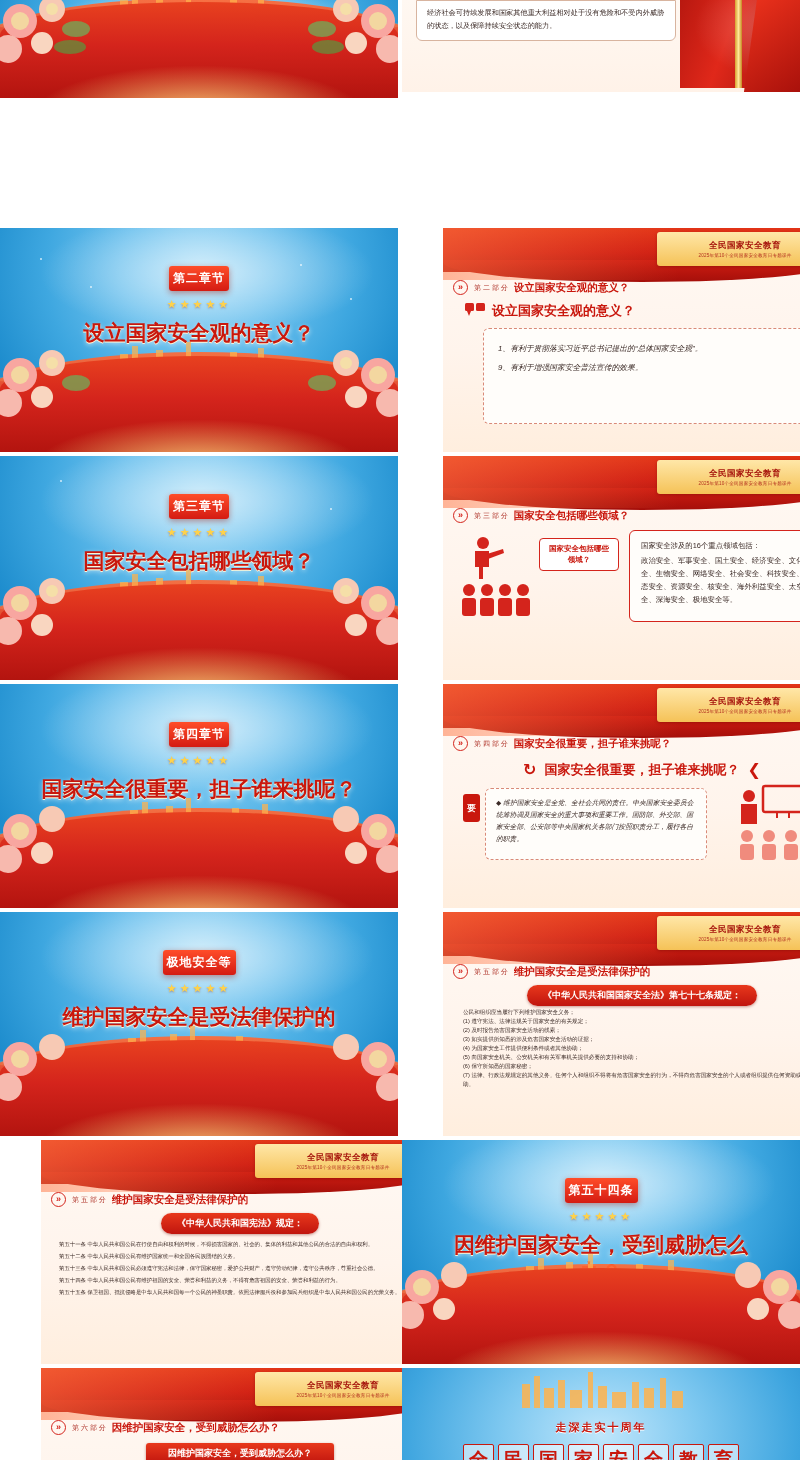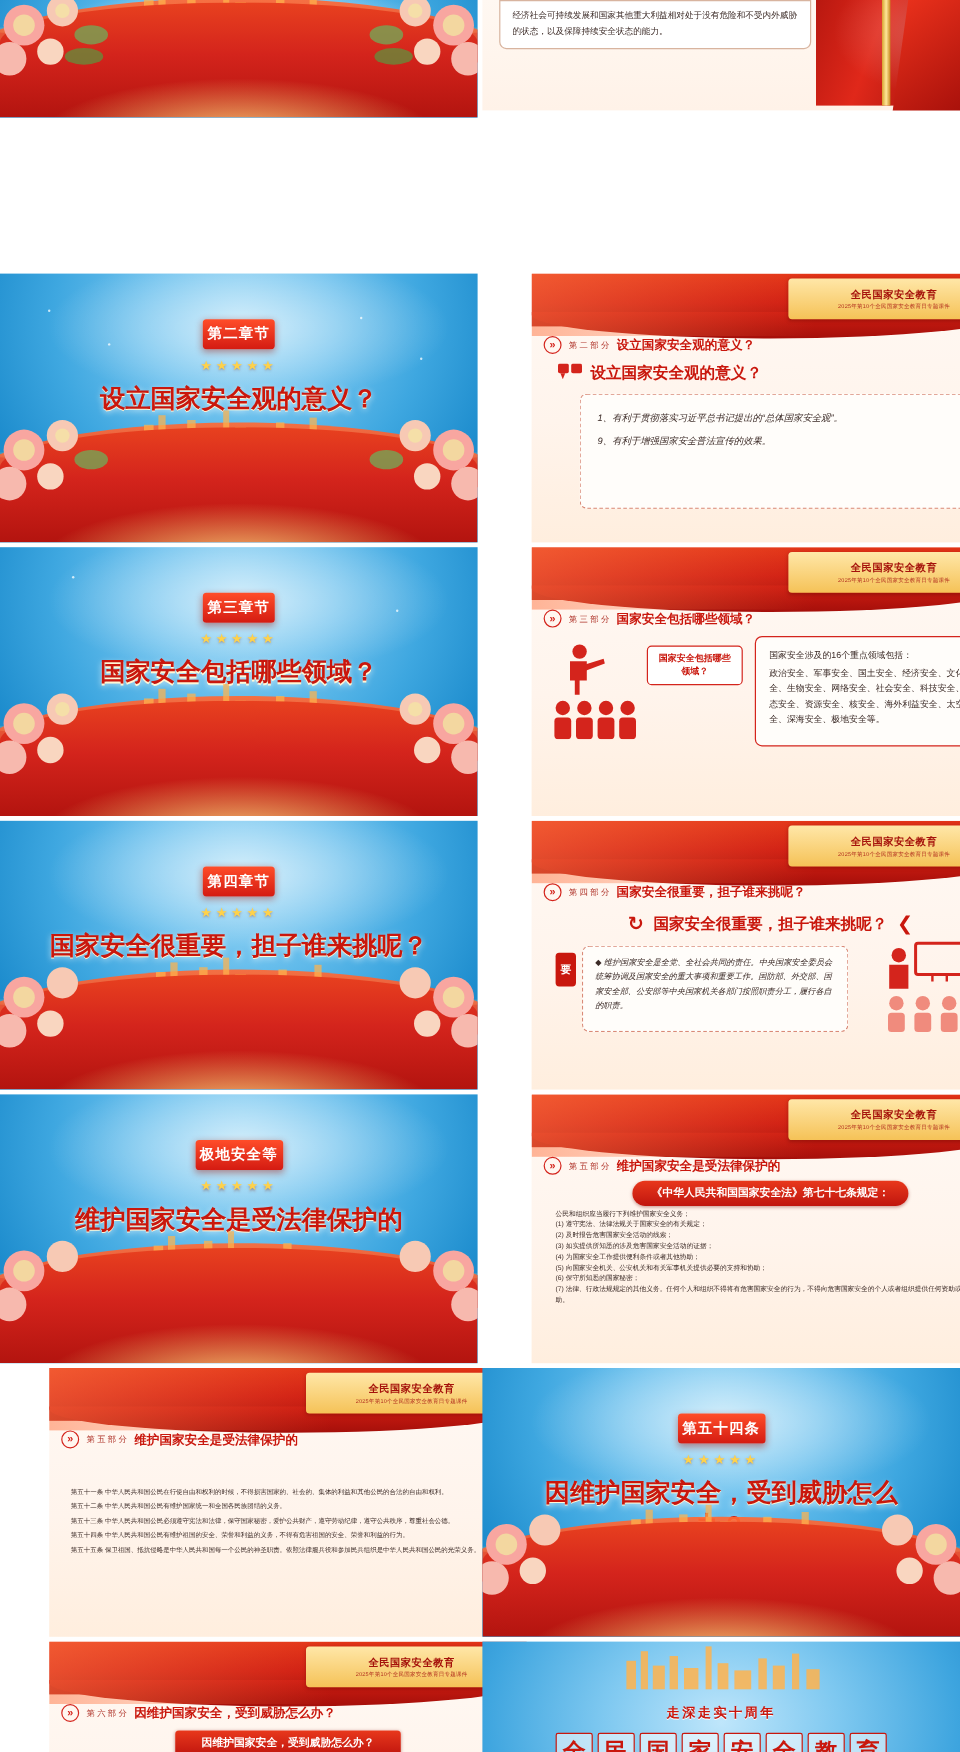--- a/index.html
+++ b/index.html
@@ -626,20 +626,23 @@
       <div class="topwave"></div>
       <div class="brand-badge">
         <div class="b1">全民国家安全教育</div>
         <div class="b2">2025年第10个全民国家安全教育日专题课件</div>
       </div>
       <div class="header-row">
         <span class="chev">»</span>
         <span class="part-label">第 五 部 分</span>
         <span class="header-title">维护国家安全是受法律保护的</span>
       </div>
+      <div style="position:absolute;left:0;right:0;top:72px;text-align:center;">
+        <span class="ribbon-title">《中华人民共和国宪法》规定：</span>
+      </div>
       <div style="position:absolute;left:18px;right:18px;top:100px;">
         <div class="law-line2" style="margin-bottom:3px;">第五十一条  中华人民共和国公民在行使自由和权利的时候，不得损害国家的、社会的、集体的利益和其他公民的合法的自由和权利。</div>
         <div class="law-line2" style="margin-bottom:3px;">第五十二条  中华人民共和国公民有维护国家统一和全国各民族团结的义务。</div>
         <div class="law-line2" style="margin-bottom:3px;">第五十三条  中华人民共和国公民必须遵守宪法和法律，保守国家秘密，爱护公共财产，遵守劳动纪律，遵守公共秩序，尊重社会公德。</div>
         <div class="law-line2" style="margin-bottom:3px;">第五十四条  中华人民共和国公民有维护祖国的安全、荣誉和利益的义务，不得有危害祖国的安全、荣誉和利益的行为。</div>
         <div class="law-line2">第五十五条  保卫祖国、抵抗侵略是中华人民共和国每一个公民的神圣职责。依照法律服兵役和参加民兵组织是中华人民共和国公民的光荣义务。</div>
       </div>
     </div>
 
     <div class="slide cover">

